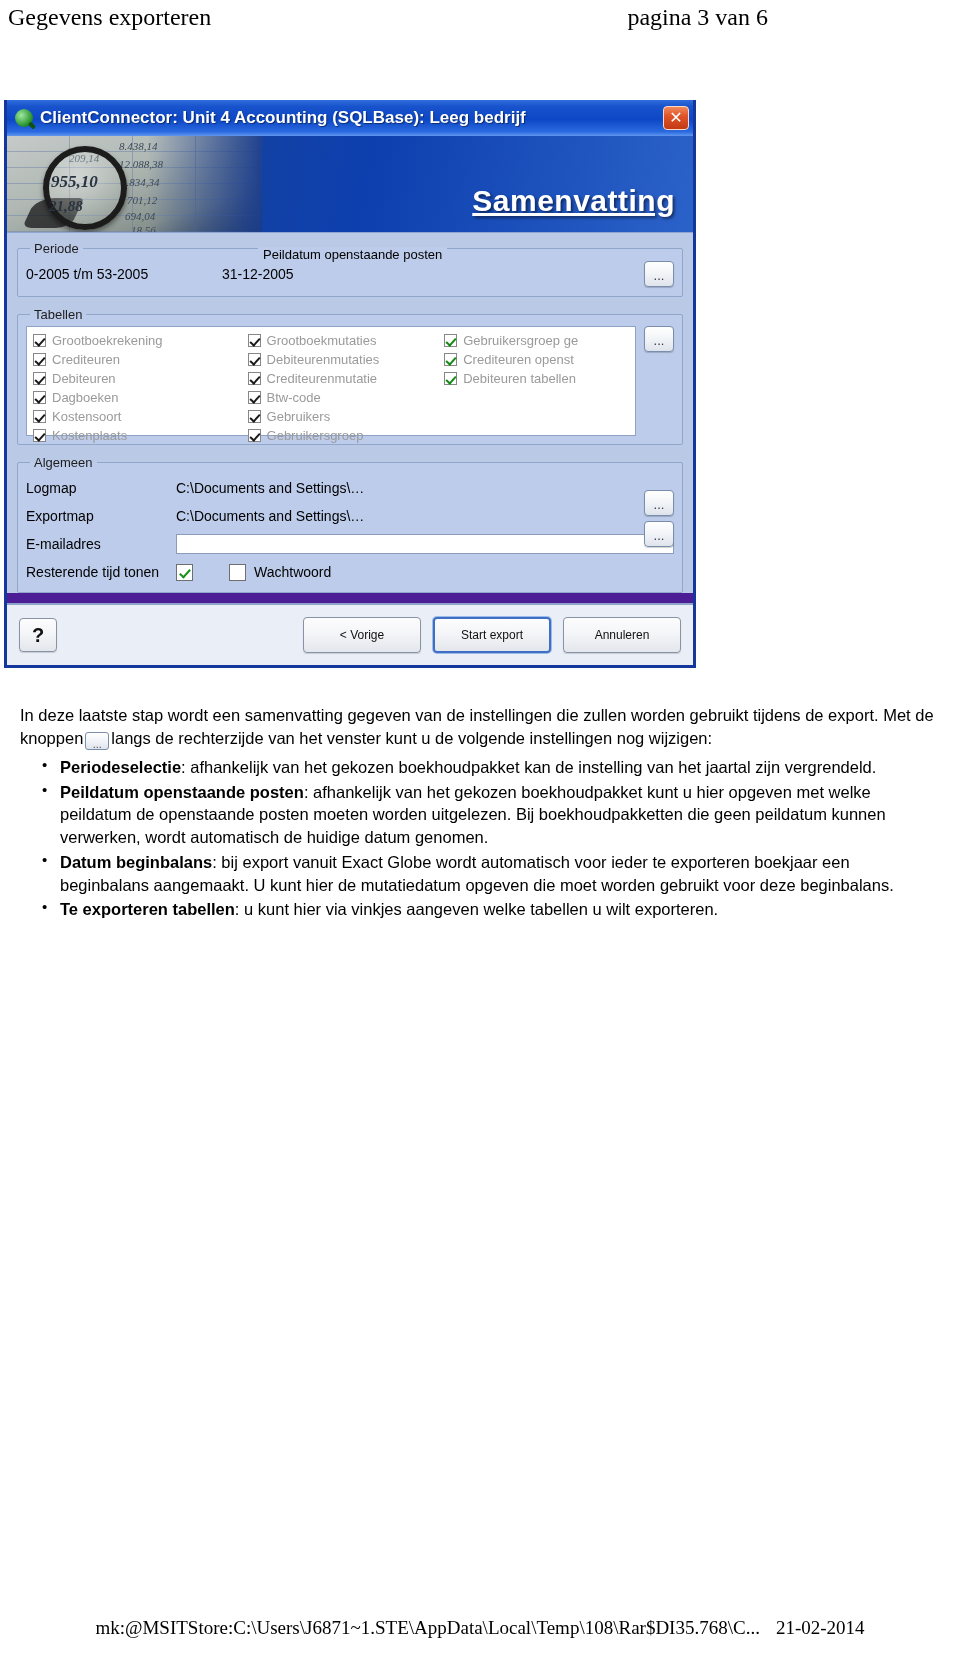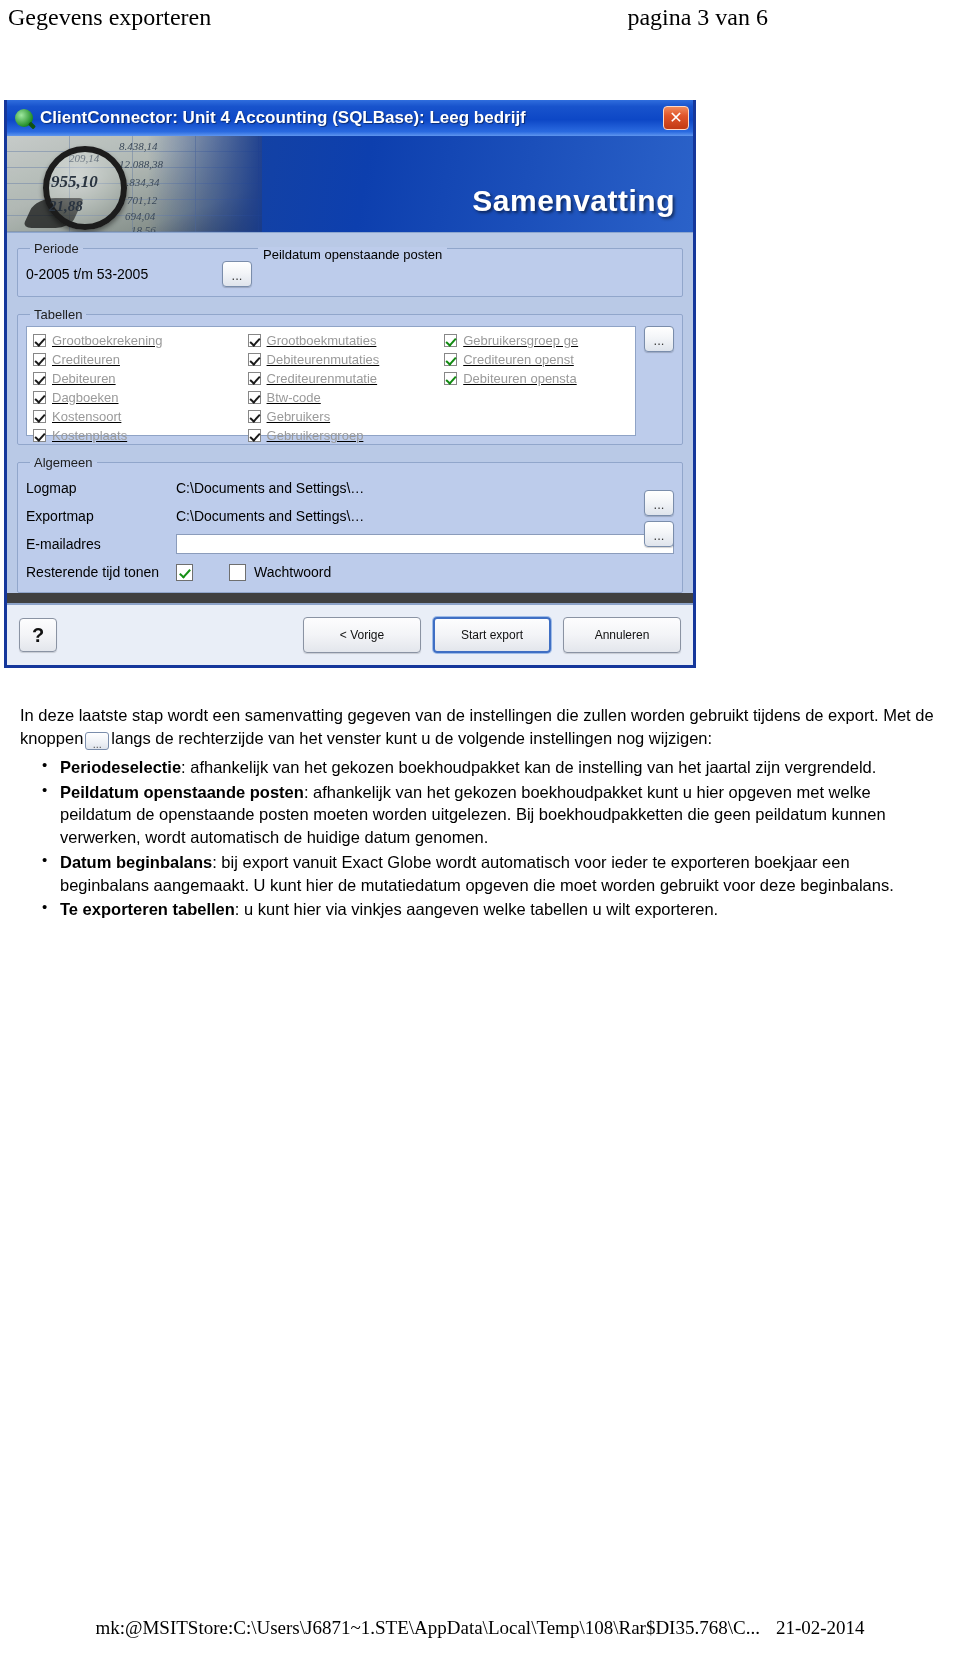--- a/index.html
+++ b/index.html
@@ -30,21 +30,21 @@
 
   
   .dialog {
     position: absolute;
     left: 4px;
     top: 100px;
     width: 692px;
     border: 3px solid #15379b;
     border-top: none;
     box-sizing: border-box;
-    background: #404040;
+    background: #4c1d95;
   }
   .titlebar {
     height: 36px;
     background: linear-gradient(180deg,#2f6ddd 0%, #1853cc 18%, #0d47c6 55%, #2a6ae0 88%, #5f96ef 100%);
     display: flex;
     align-items: center;
     padding: 0 4px 0 8px;
     box-sizing: border-box;
   }
   .titlebar-icon {
@@ -151,20 +151,21 @@
     border-radius: 40% 10% 30% 20%;
   }
   .banner-title {
     position: absolute;
     right: 18px; bottom: 14px;
     color: #fff;
     font-size: 30px;
     font-weight: bold;
     letter-spacing: .5px;
     text-shadow: 2px 2px 3px rgba(0,0,0,.5);
+    text-decoration: underline;
   }
 
   
   .dlg-body {
     background: #b9c9e6;
     padding: 8px 10px 0 10px;
   }
   fieldset.grp {
     border: 1px solid #91a6cb;
     border-radius: 2px;
@@ -219,21 +220,21 @@
   }
   .tab-list {
     flex: 1;
     background: #ffffff;
     border: 1px solid #8fa3c6;
     padding: 4px 6px 5px 6px;
     display: flex;
     box-sizing: border-box;
     height: 110px;
   }
-  .tab-col { flex: 1; text-decoration: underline; }
+  .tab-col { flex: 1; }
   .tab-col.c1 { flex: 0 0 36%; }
   .tab-col.c2 { flex: 0 0 33%; }
   .chk-row {
     display: flex;
     align-items: center;
     height: 19px;
     font-size: 13px;
     color: #9a9a9a;
     white-space: nowrap;
   }
@@ -420,20 +421,21 @@
     <div class="banner-title">Samenvatting</div>
   </div>
 
   <div class="dlg-body">
 
     <fieldset class="grp">
       <legend>Periode</legend>
       <span class="legend-row">Peildatum openstaande posten</span>
       <div class="periode-row">
         <span class="periode-val">0-2005 t/m 53-2005</span>
+        <span class="peildatum-val">31-12-2005</span>
         <span class="dots-btn">...</span>
       </div>
     </fieldset>
 
     <fieldset class="grp">
       <legend>Tabellen</legend>
       <div class="tab-wrap">
         <div class="tab-list">
           <div class="tab-col c1">
             <div class="chk-row">
@@ -491,21 +493,21 @@
             <div class="chk-row">
                 <span class="chk green checked"></span>
                 <span>Gebruikersgroep ge</span>
               </div>
             <div class="chk-row">
                 <span class="chk green checked"></span>
                 <span>Crediteuren openst</span>
               </div>
             <div class="chk-row">
                 <span class="chk green checked"></span>
-                <span>Debiteuren opensta</span>
+                <span>Debiteuren tabellen</span>
               </div>
           </div>
         </div>
         <span class="dots-btn tab-sidebtn">...</span>
       </div>
     </fieldset>
 
     <fieldset class="grp" style="padding-bottom:6px;">
       <legend>Algemeen</legend>
 

